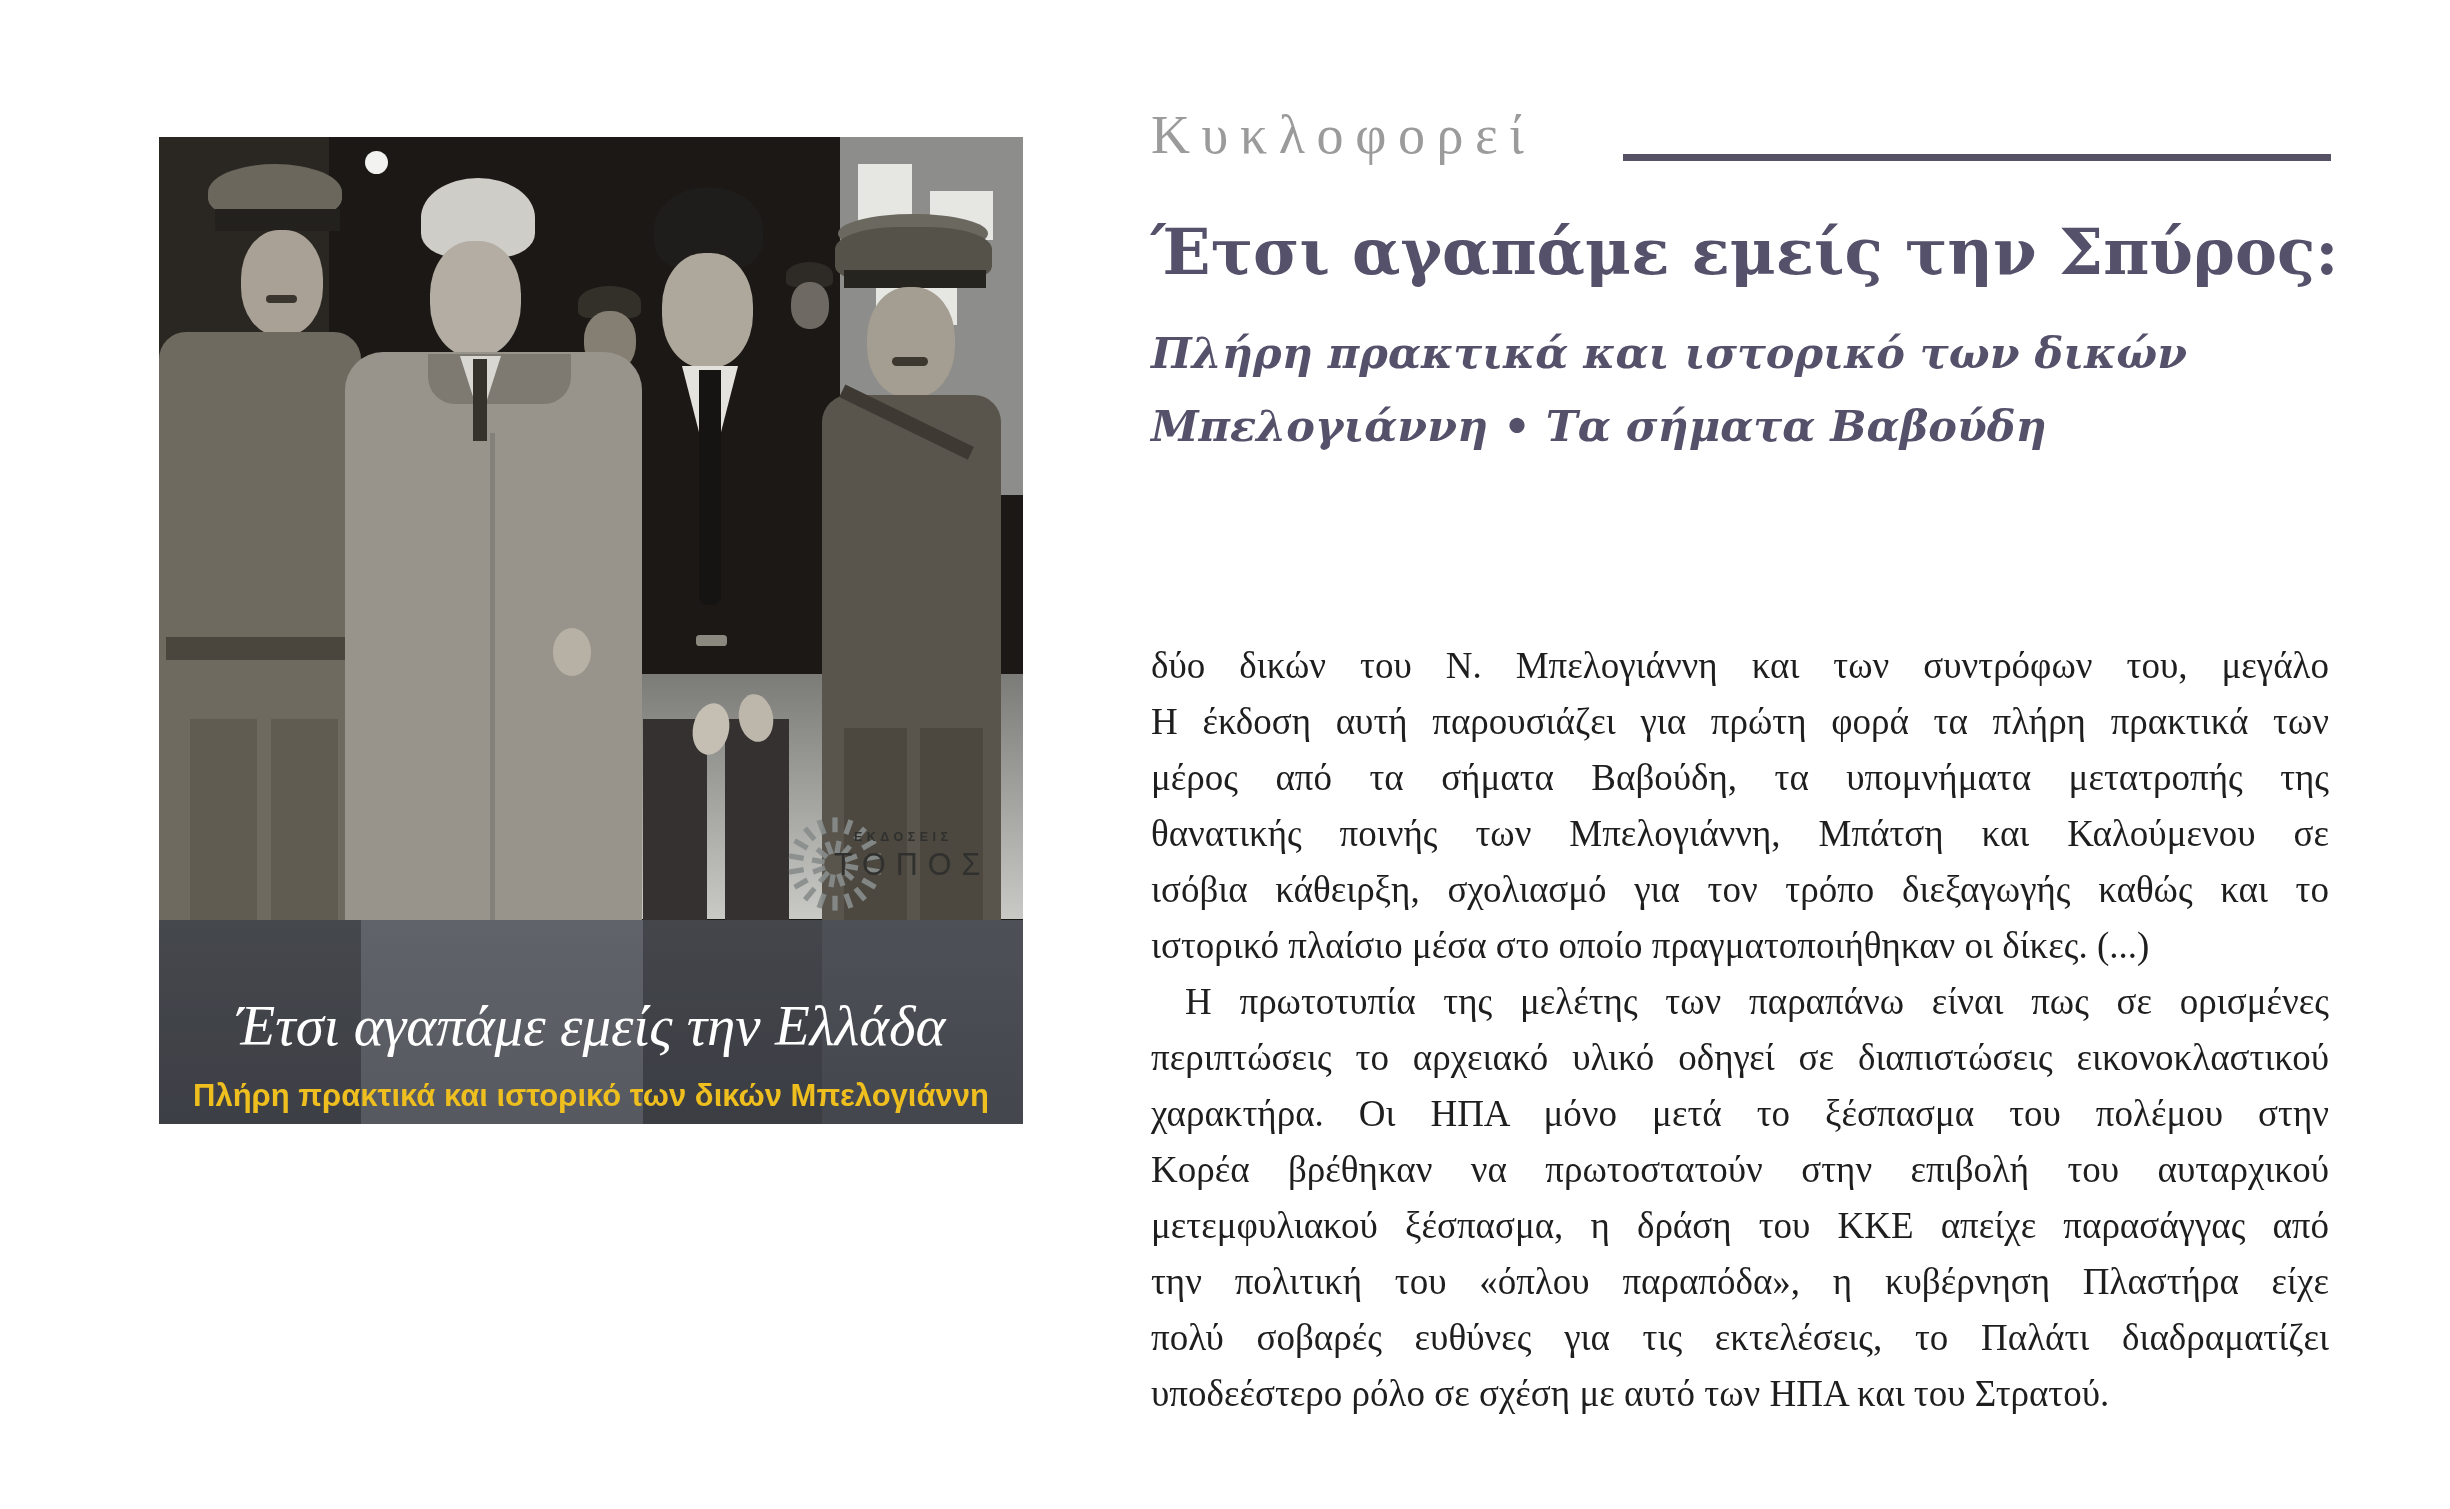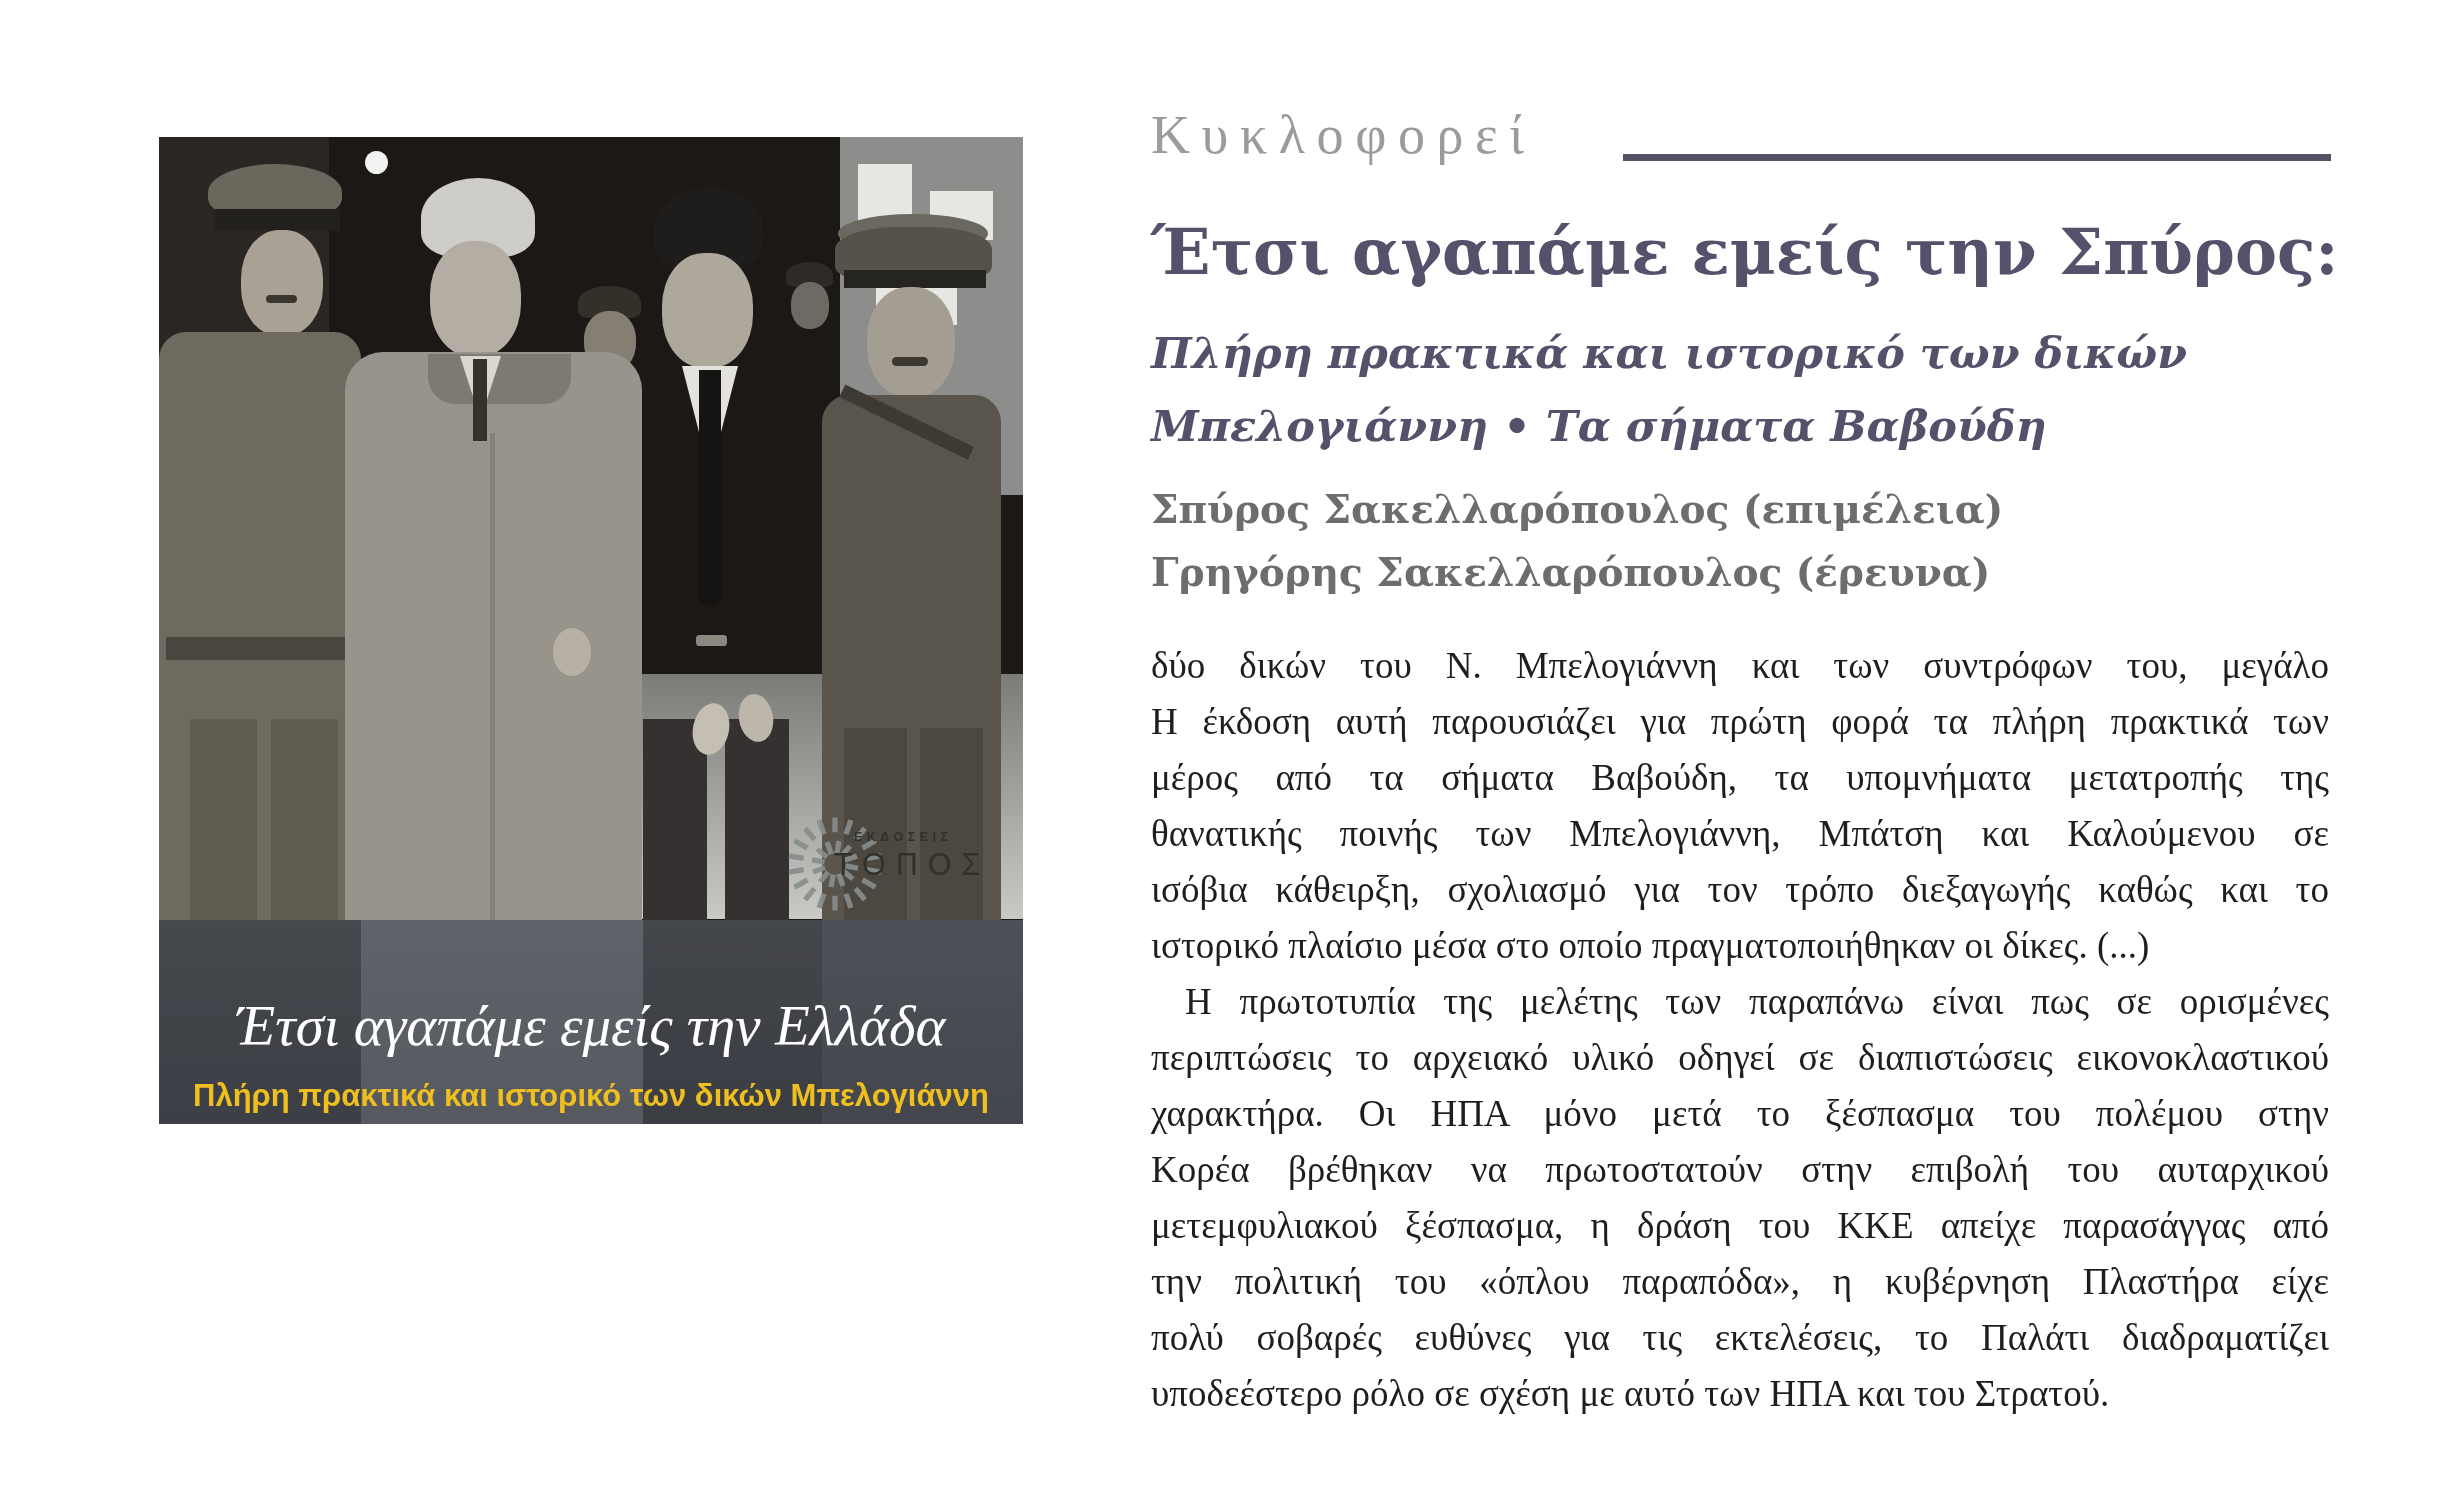--- a/index.html
+++ b/index.html
@@ -222,24 +222,20 @@
   <div class="abs kyklo">Κυκλοφορεί</div>
   <div class="abs rule"></div>
 
   <div class="abs book-title">Έτσι αγαπάμε εμείς την Σπύρος:</div>
 
   <div class="abs book-subtitle">
     <div>Πλήρη πρακτικά και ιστορικό των δικών</div>
     <div>Μπελογιάννη • Τα σήματα Βαβούδη</div>
   </div>
 
-  <div class="abs book-authors">
-    <div>Σπύρος Σακελλαρόπουλος (επιμέλεια)</div>
-    <div>Γρηγόρης Σακελλαρόπουλος (έρευνα)</div>
-  </div>
 
   <div class="abs body-text">
     <div class="body-line jl">δύο δικών του Ν. Μπελογιάννη και των συντρόφων του, μεγάλο</div>
     <div class="body-line jl">Η έκδοση αυτή παρουσιάζει για πρώτη φορά τα πλήρη πρακτικά των</div>
     <div class="body-line jl">μέρος από τα σήματα Βαβούδη, τα υπομνήματα μετατροπής της</div>
     <div class="body-line jl">θανατικής ποινής των Μπελογιάννη, Μπάτση και Καλούμενου σε</div>
     <div class="body-line jl">ισόβια κάθειρξη, σχολιασμό για τον τρόπο διεξαγωγής καθώς και το</div>
     <div class="body-line">ιστορικό πλαίσιο μέσα στο οποίο πραγματοποιήθηκαν οι δίκες. (...)</div>
     <div class="body-line jl indent">Η πρωτοτυπία της μελέτης των παραπάνω είναι πως σε ορισμένες</div>
     <div class="body-line jl">περιπτώσεις το αρχειακό υλικό οδηγεί σε διαπιστώσεις εικονοκλαστικού</div>

